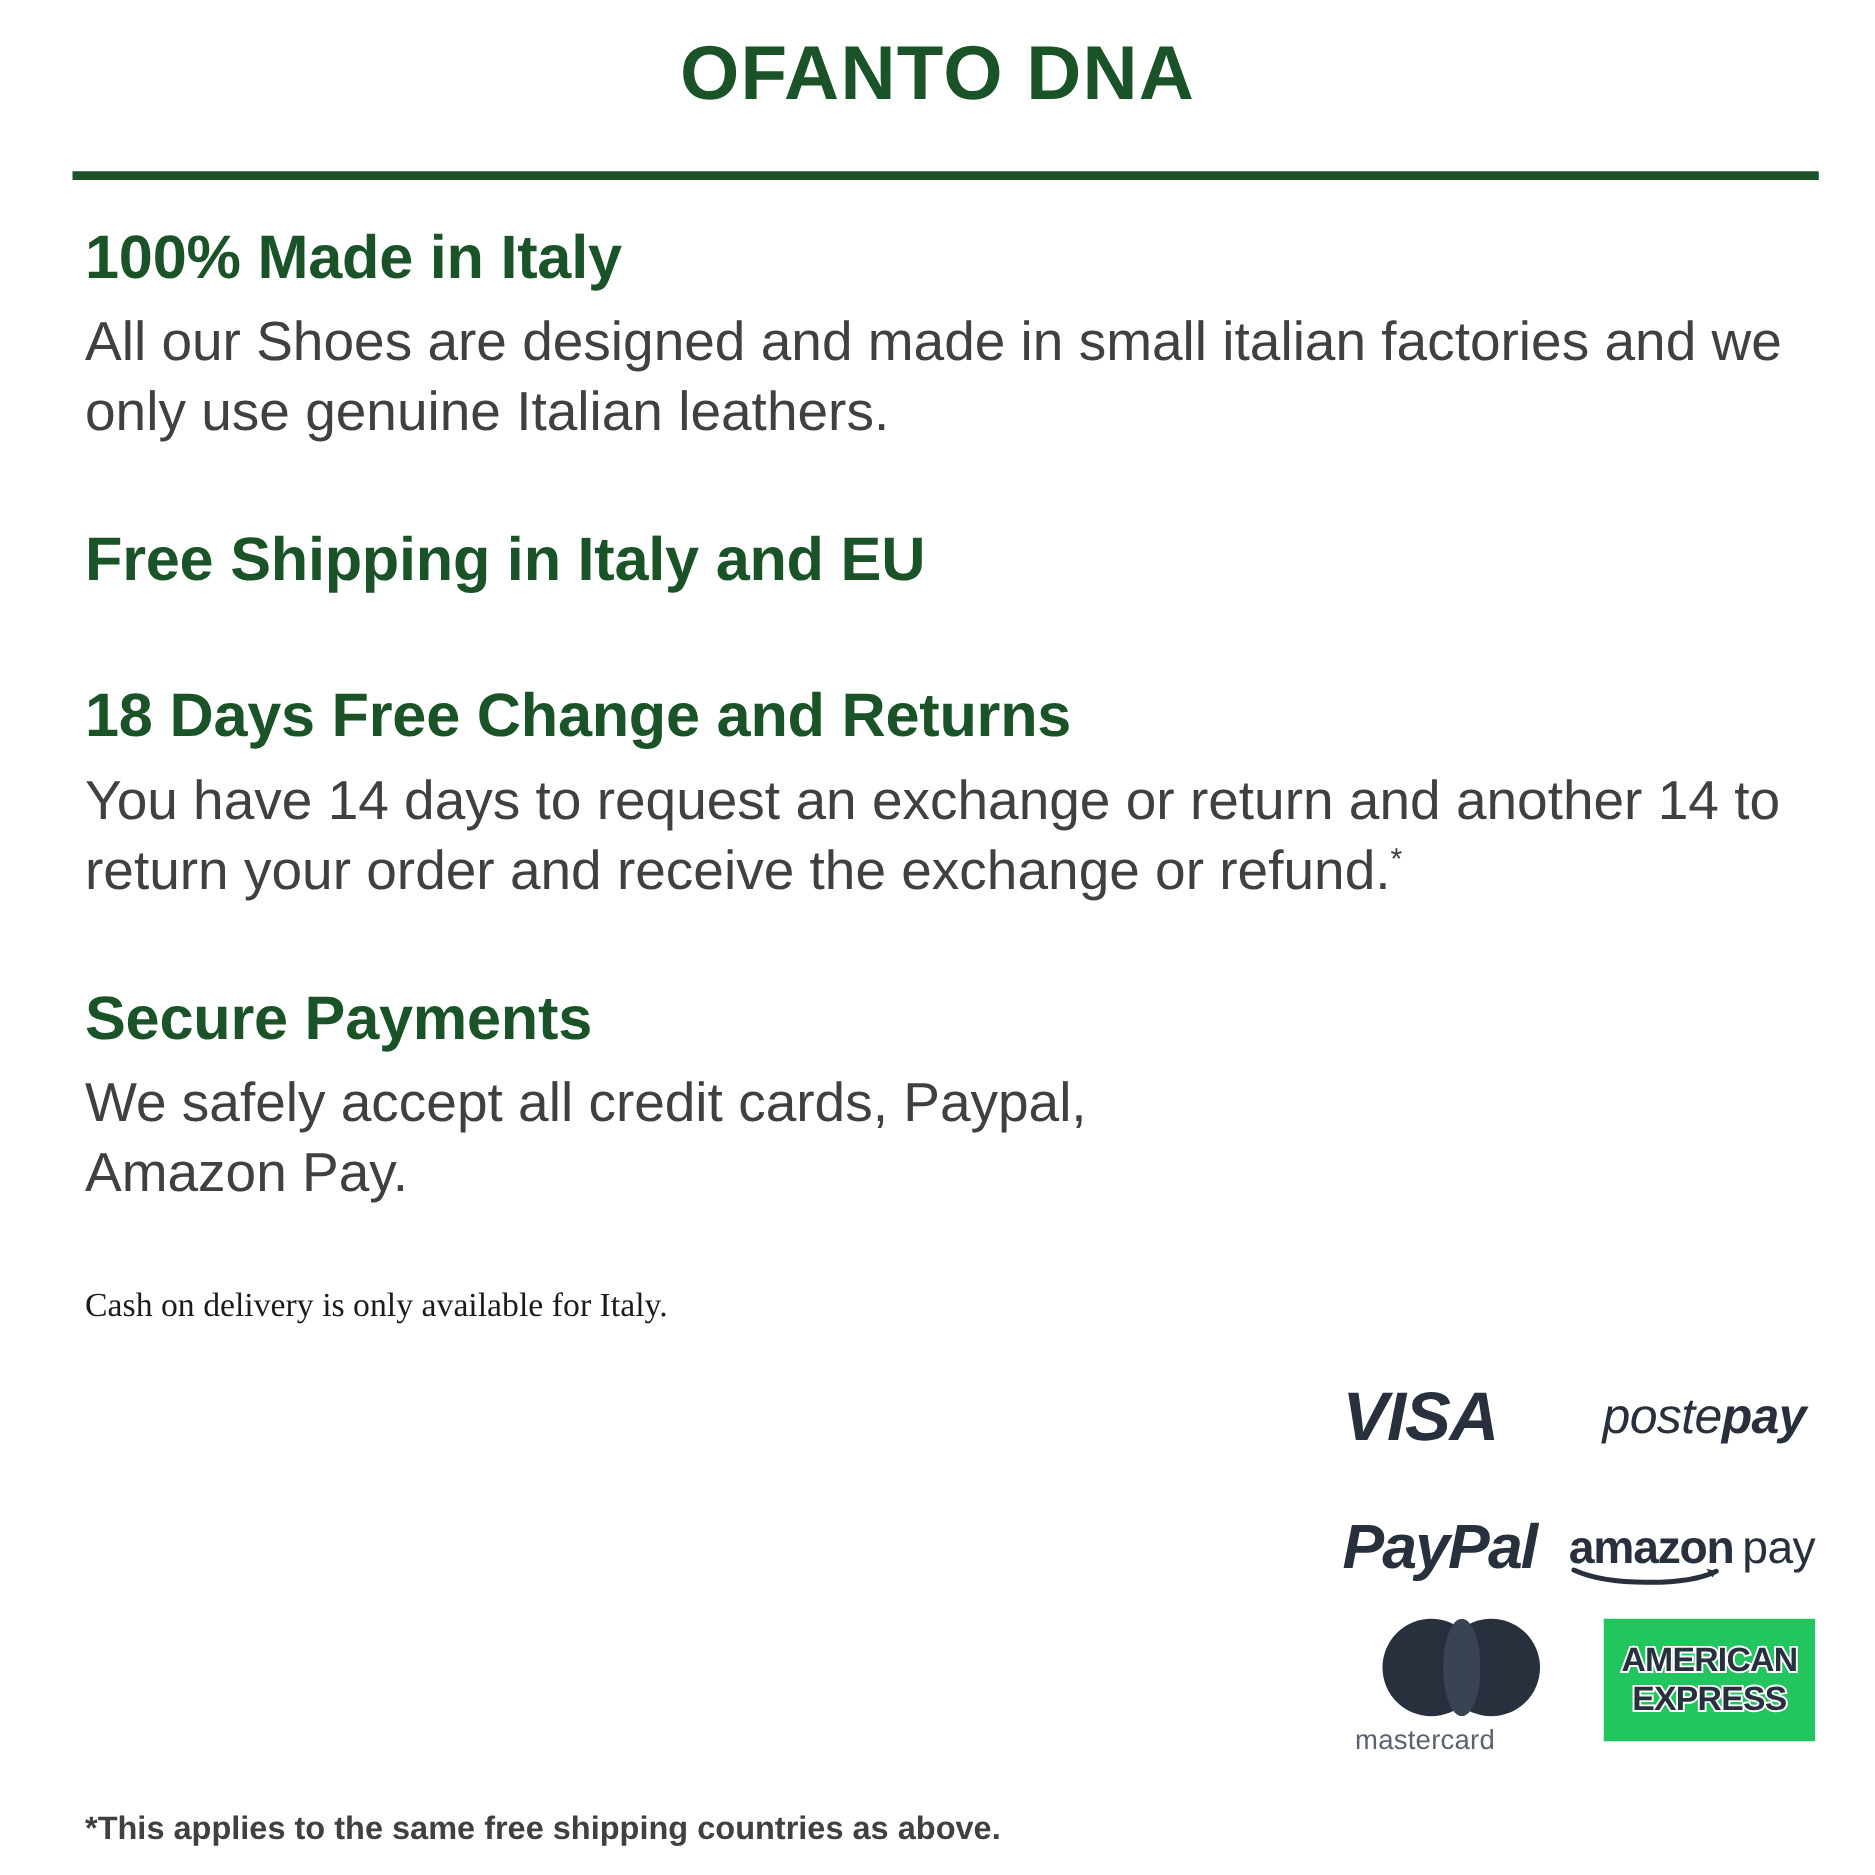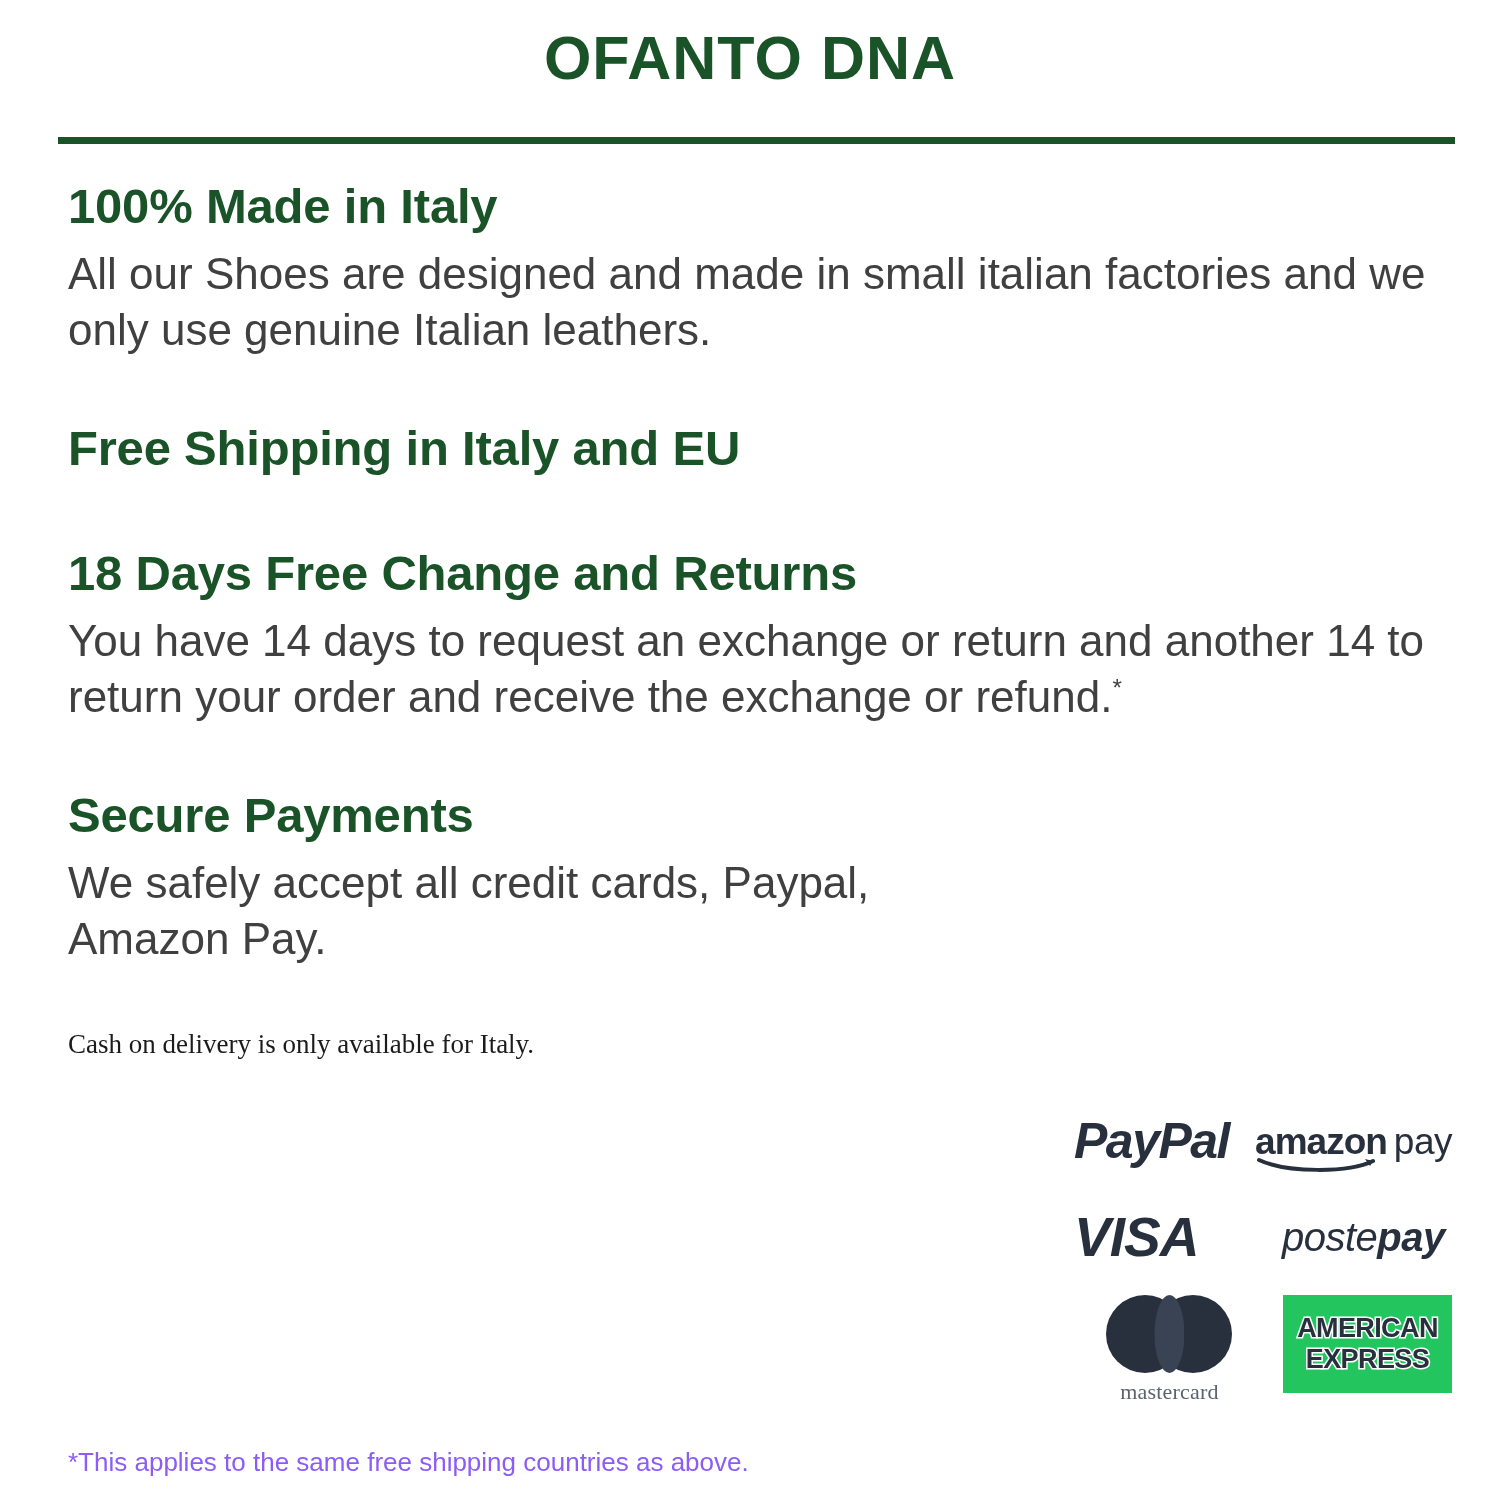--- a/index.html
+++ b/index.html
@@ -74,26 +74,27 @@
   .pay-text{ max-width:900px; }
   .note{
     color:#1b1b1b;
     font-size:27px;
     line-height:1.3;
     margin:0;
     font-family:Liberation Serif, serif;
   }
   .note-cash{ margin-top:60px; }
   .footnote{
-    color:#8b5cf6;
+    color:#404040;
     font-size:26px;
     margin:0;
     position:absolute;
     left:68px;
     top:1447px;
+    font-weight:bold;
   }
 
   
   .logos{
     position:absolute;
     right:48px;
     top:1085px;
     width:400px;
   }
   .logo-row{
@@ -154,22 +155,20 @@
     left:2px;
     top:34px;
     width:122px;
     height:16px;
   }
 
   
   .mc{
     width:180px;
     margin-left:32px;
-    text-align:center;
-    font-family:Liberation Serif, serif;
   }
   .mc-marks{
     position:relative;
     width:126px;
     height:78px;
     margin:0 auto;
   }
   .mc-c{
     position:absolute;
     top:0;
@@ -253,34 +252,34 @@
         <p class="note note-cash">Cash on delivery is only available for Italy.</p>
       </div>
     </div>
 
   </div>
 
   <p class="footnote">*This applies to the same free shipping countries as above.</p>
 
   <div class="logos">
 
+    <div class="logo-row r1">
+      <span class="lg lg-visa">VISA</span>
+      <span class="lg lg-postepay"><span class="p1">poste</span><span class="p2">pay</span></span>
+    </div>
+
     <div class="logo-row r2">
       <span class="lg lg-paypal">PayPal</span>
       <span class="lg lg-amazon">
         <span class="az">amazon</span><span class="ap">pay</span>
         <svg class="smile" viewBox="0 0 122 16">
           <path d="M2 3 C30 16, 92 16, 116 4" stroke="#28303d" stroke-width="4" fill="none" stroke-linecap="round"></path>
           <path d="M116 4 L108 2 L113 9 Z" fill="#28303d"></path>
         </svg>
       </span>
-    </div>
-
-    <div class="logo-row r1">
-      <span class="lg lg-visa">VISA</span>
-      <span class="lg lg-postepay"><span class="p1">poste</span><span class="p2">pay</span></span>
     </div>
 
     <div class="logo-row r3">
       <div class="mc">
         <div class="mc-marks">
           <div class="mc-c left"></div>
           <div class="mc-c right"></div>
           <div class="mc-lens"></div>
         </div>
         <div class="mc-name">mastercard</div>

